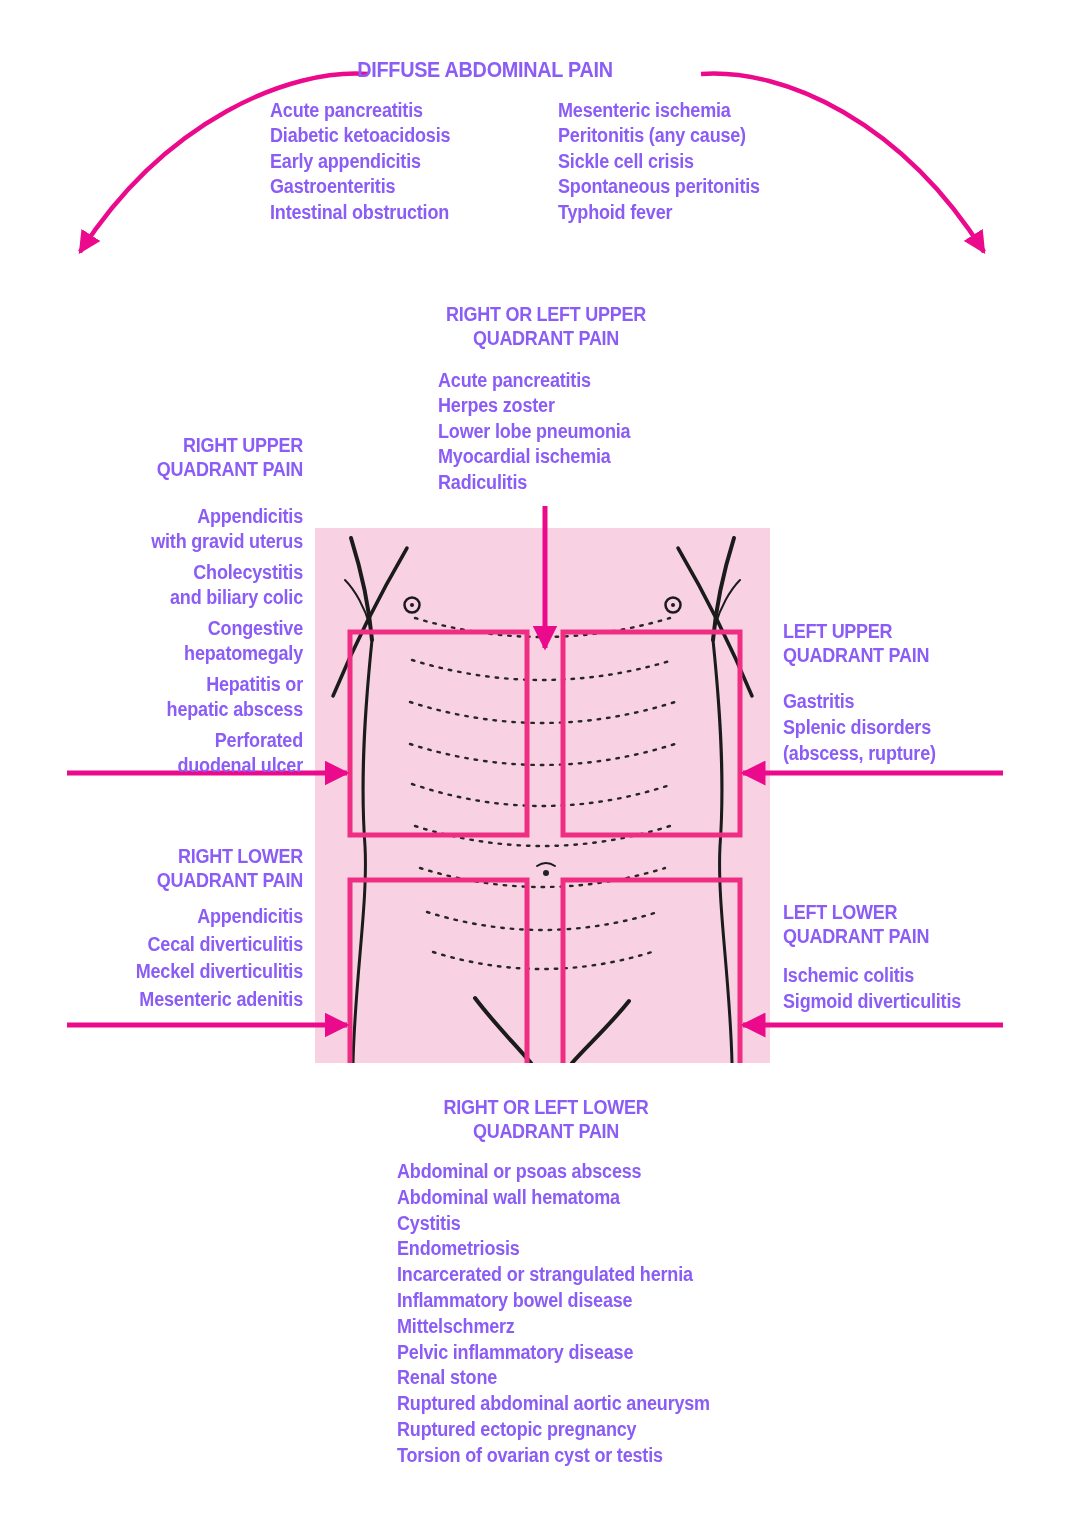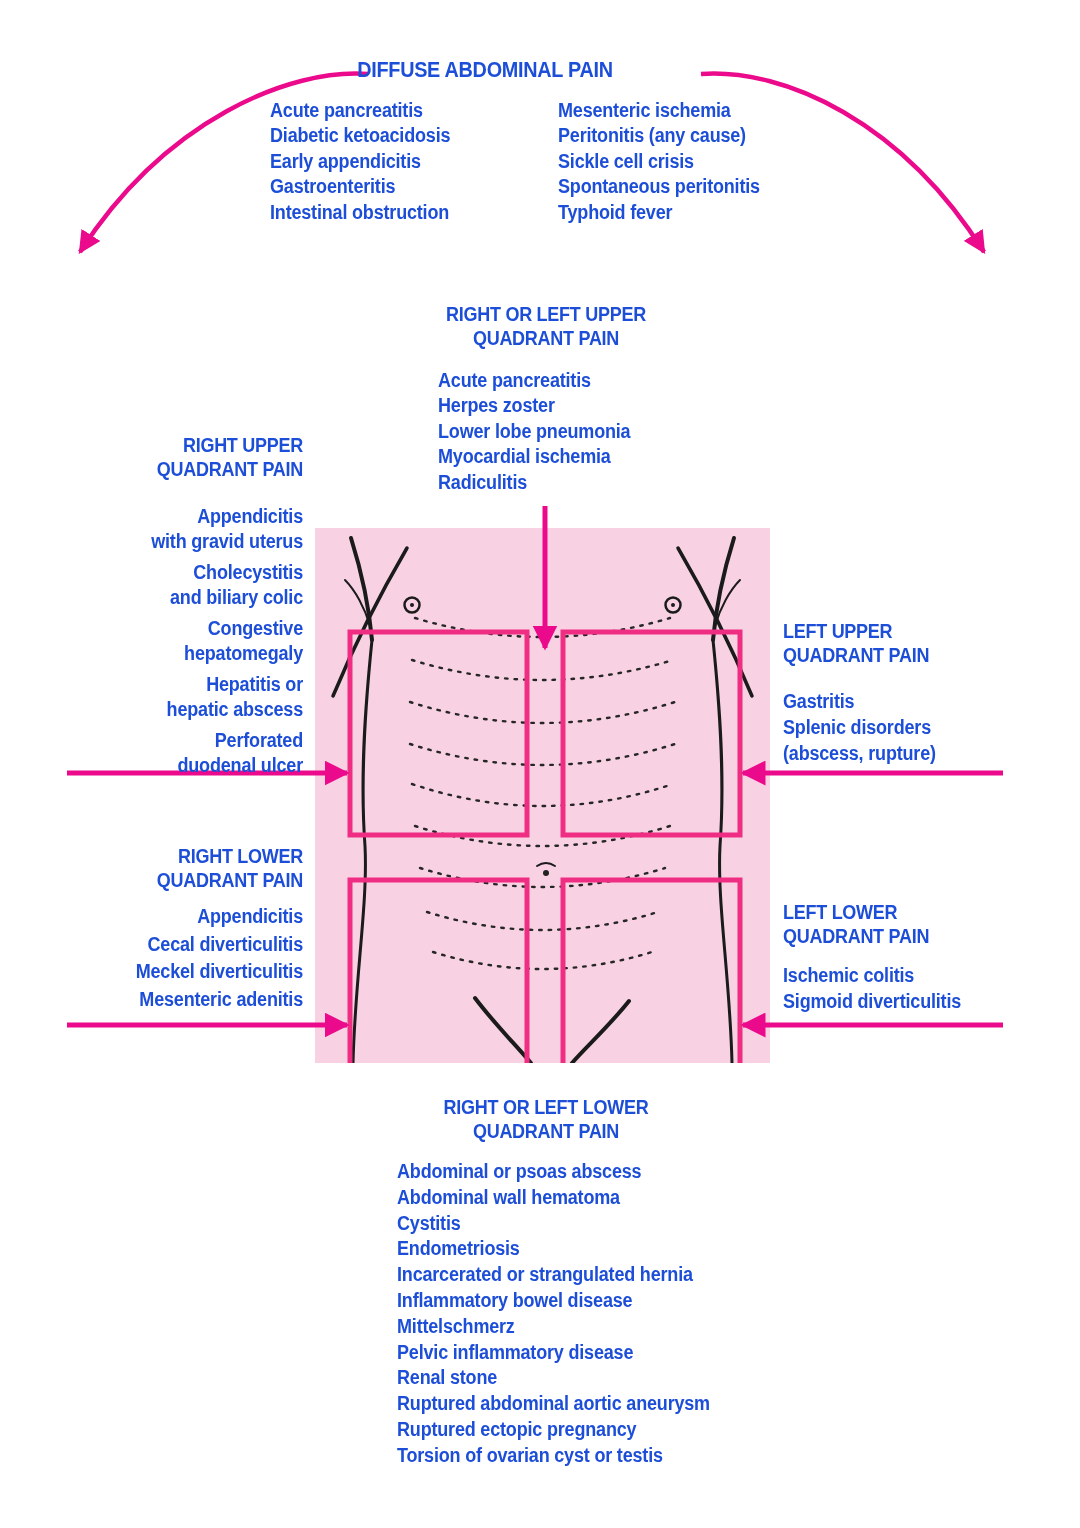--- a/index.html
+++ b/index.html
@@ -1,17 +1,17 @@
 <!DOCTYPE html>
 <html><head>
 <meta charset="utf-8">
 <style>
   html,body{margin:0;padding:0;background:#fff;}
   .page{position:relative;width:1080px;height:1528px;background:#ffffff;overflow:hidden;
-        font-family:"Liberation Sans",sans-serif;color:#1d4ed8;}
+        font-family:"Liberation Sans",sans-serif;color:#8b5cf6;}
   svg{position:absolute;display:block;}
   .torso{left:315px;top:528px;}
   .overlay{left:0;top:0;pointer-events:none;}
   .t{position:absolute;font-weight:700;font-size:20px;line-height:25.4px;
      letter-spacing:-0.2px;white-space:pre-line;}
   .hdr{line-height:24px;letter-spacing:-0.3px;}
   .center{text-align:center;}
   .right{text-align:right;}
   .scale-l{transform:scaleX(0.9);transform-origin:left top;}
   .scale-r{transform:scaleX(0.9);transform-origin:right top;}

